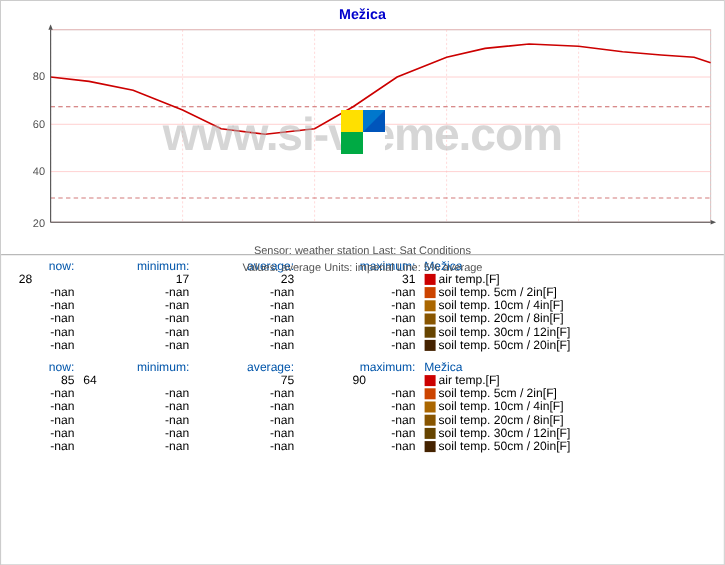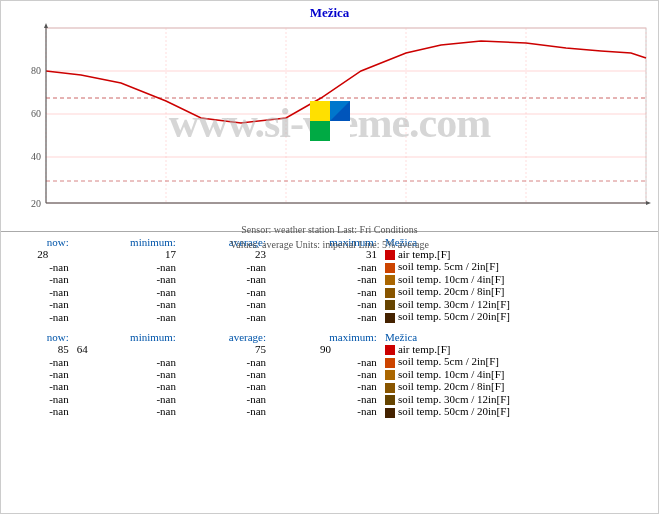--- a/index.html
+++ b/index.html
@@ -11,21 +11,20 @@
       color: #000;
       background: #fff;
       overflow: hidden;
     }
     .outer {
       width: 659px;
       height: 514px;
       border: 1px solid #ccc;
       display: flex;
       flex-direction: column;
-      font-family: Liberation Serif, serif;
     }
     .chart-area {
       position: relative;
       width: 100%;
       height: 230px;
       background: #fff;
       flex-shrink: 0;
     }
     .chart-title {
       text-align: center;
@@ -162,40 +161,40 @@
 
         <polyline fill="none" stroke="#cc0000" stroke-width="1.5" points="45,48 80,52 120,60 165,78 200,95 240,100 285,95 320,75 360,48 405,30 440,22 480,18 525,20 565,25 600,28 630,30 645,35"></polyline>
 
         <line x1="45" y1="180" x2="645" y2="180" stroke="#555" stroke-width="1"></line>
         <polygon points="645,178 650,180 645,182" fill="#555"></polygon>
         <line x1="45" y1="5" x2="45" y2="180" stroke="#555" stroke-width="1"></line>
         <polygon points="43,5 45,0 47,5" fill="#555"></polygon>
       </svg>
     </div>
 
-    <div class="chart-info">Sensor: weather station   Last: Fri   Conditions</div>
+    <div class="chart-info">Sensor: weather station   Last: Sat   Conditions</div>
     <div class="chart-info">Values: average   Units: imperial   Line: 5% average</div>
   </div>
 
   <div class="divider"></div>
 
   <div class="data-section">
     <table class="data-table">
       <thead>
         <tr>
           <th>now:</th>
           <th>minimum:</th>
           <th>average:</th>
           <th>maximum:</th>
           <th class="label-col">Mežica</th>
         </tr>
       </thead>
       <tbody id="hist-tbody">
           <tr>
-            <td style="text-align: center;">28</td>
+            <td style="text-align: left;">28</td>
             <td style="text-align: right;">17</td>
             <td style="text-align: right;">23</td>
             <td style="text-align: right;">31</td>
             <td style="text-align: left; white-space: nowrap;"><span style="display: inline-block; width: 10px; height: 10px; background-color: rgb(204, 0, 0); margin-right: 3px; vertical-align: middle;"></span>air temp.[F]</td>
           </tr>
           <tr>
             <td style="text-align: right;">-nan</td>
             <td style="text-align: right;">-nan</td>
             <td style="text-align: right;">-nan</td>
             <td style="text-align: right;">-nan</td>

